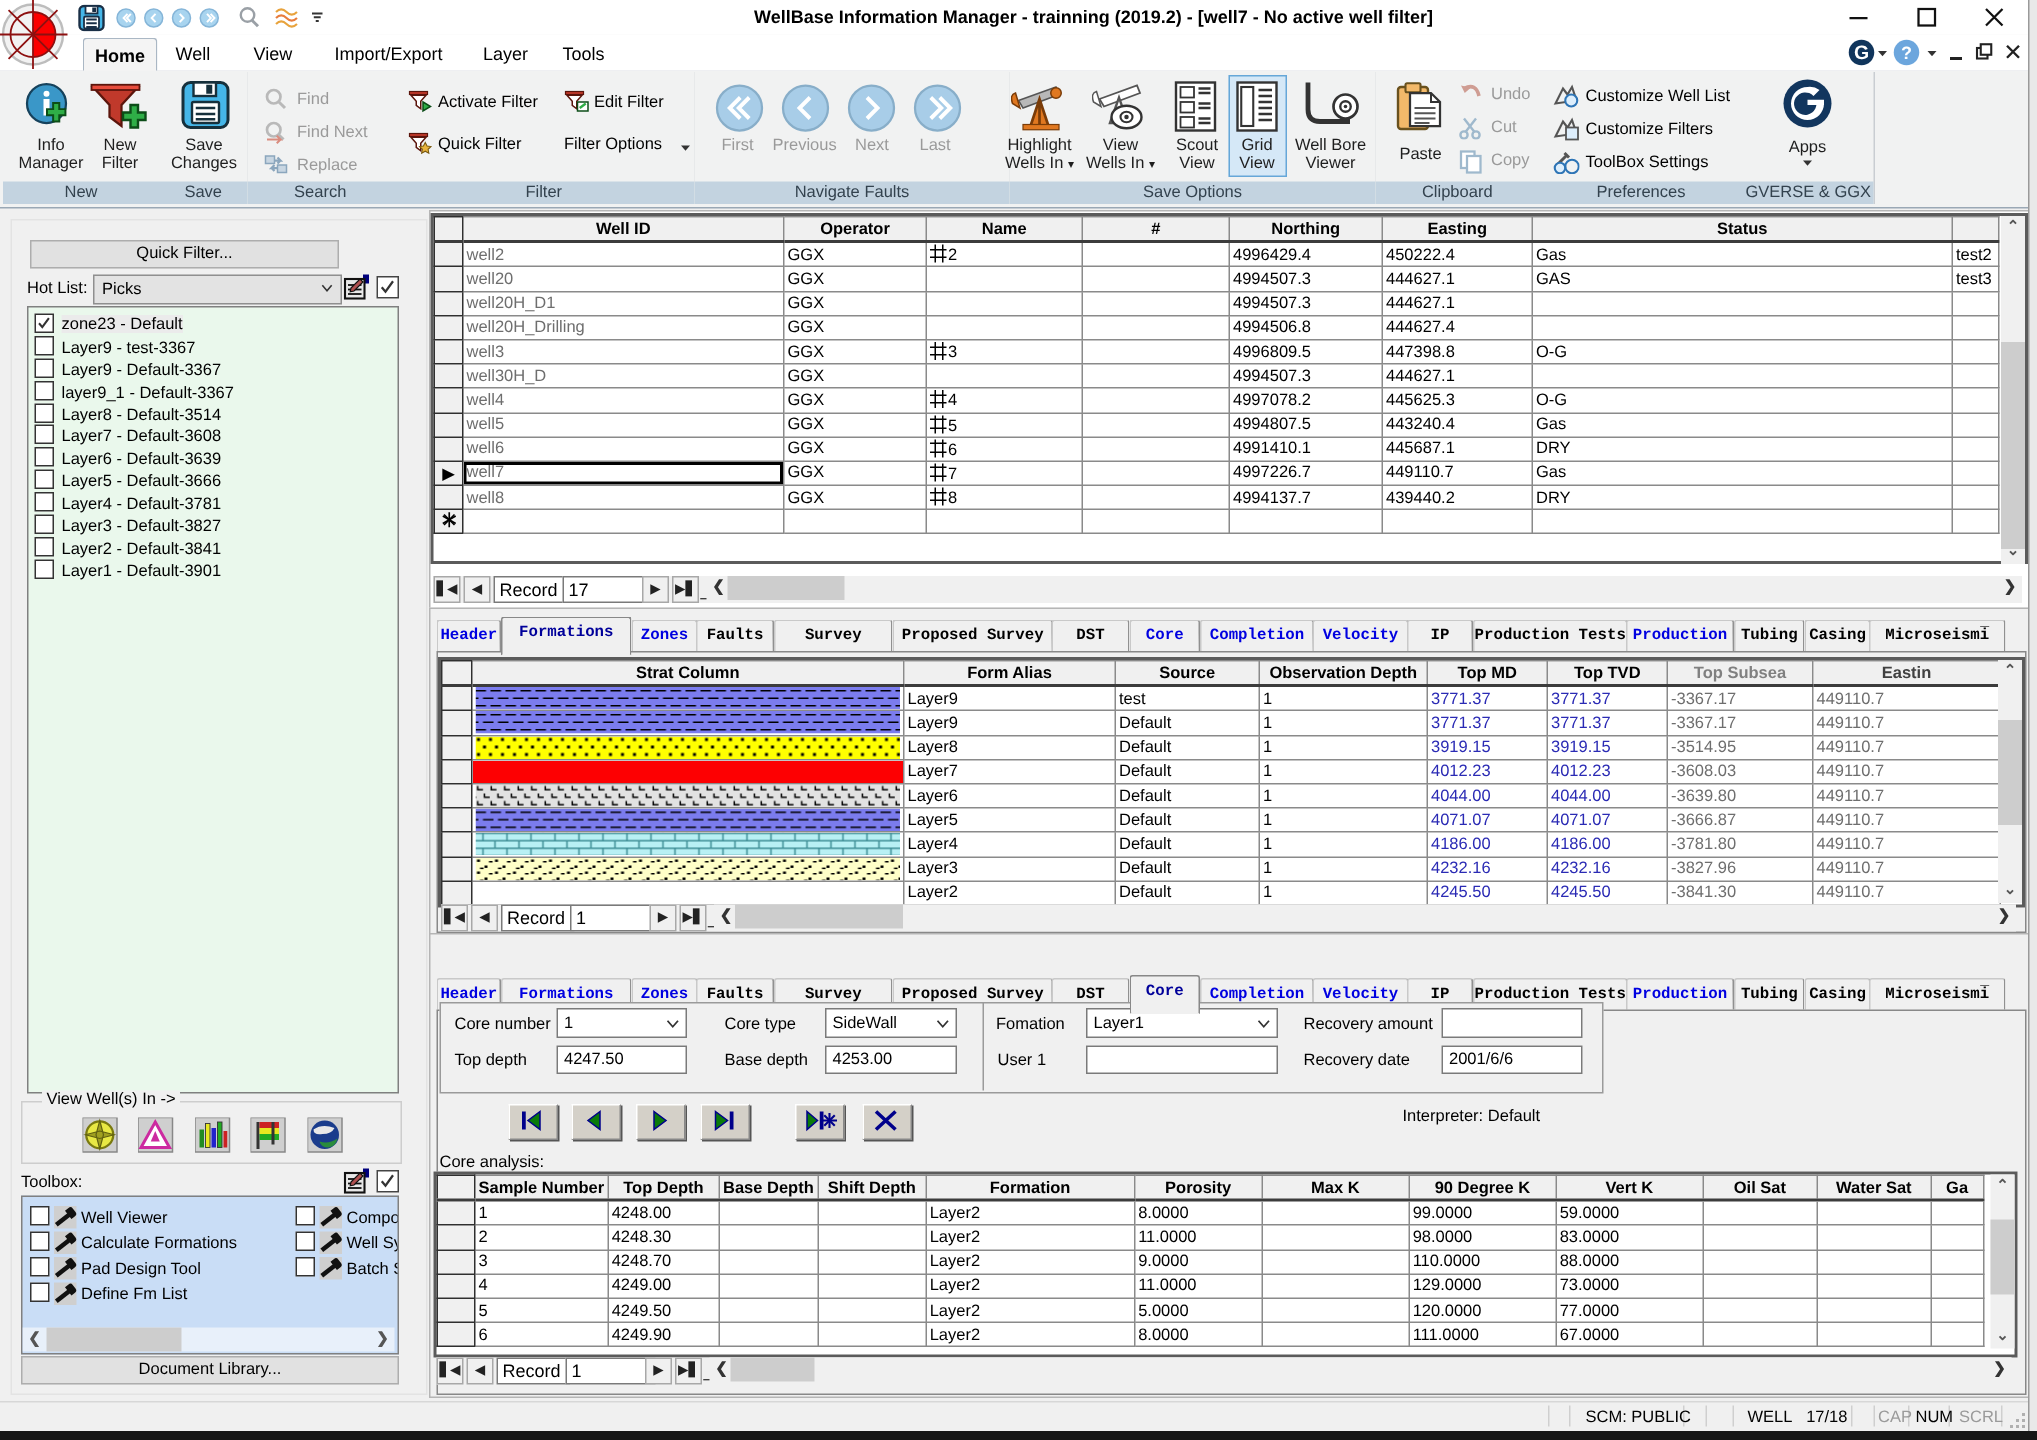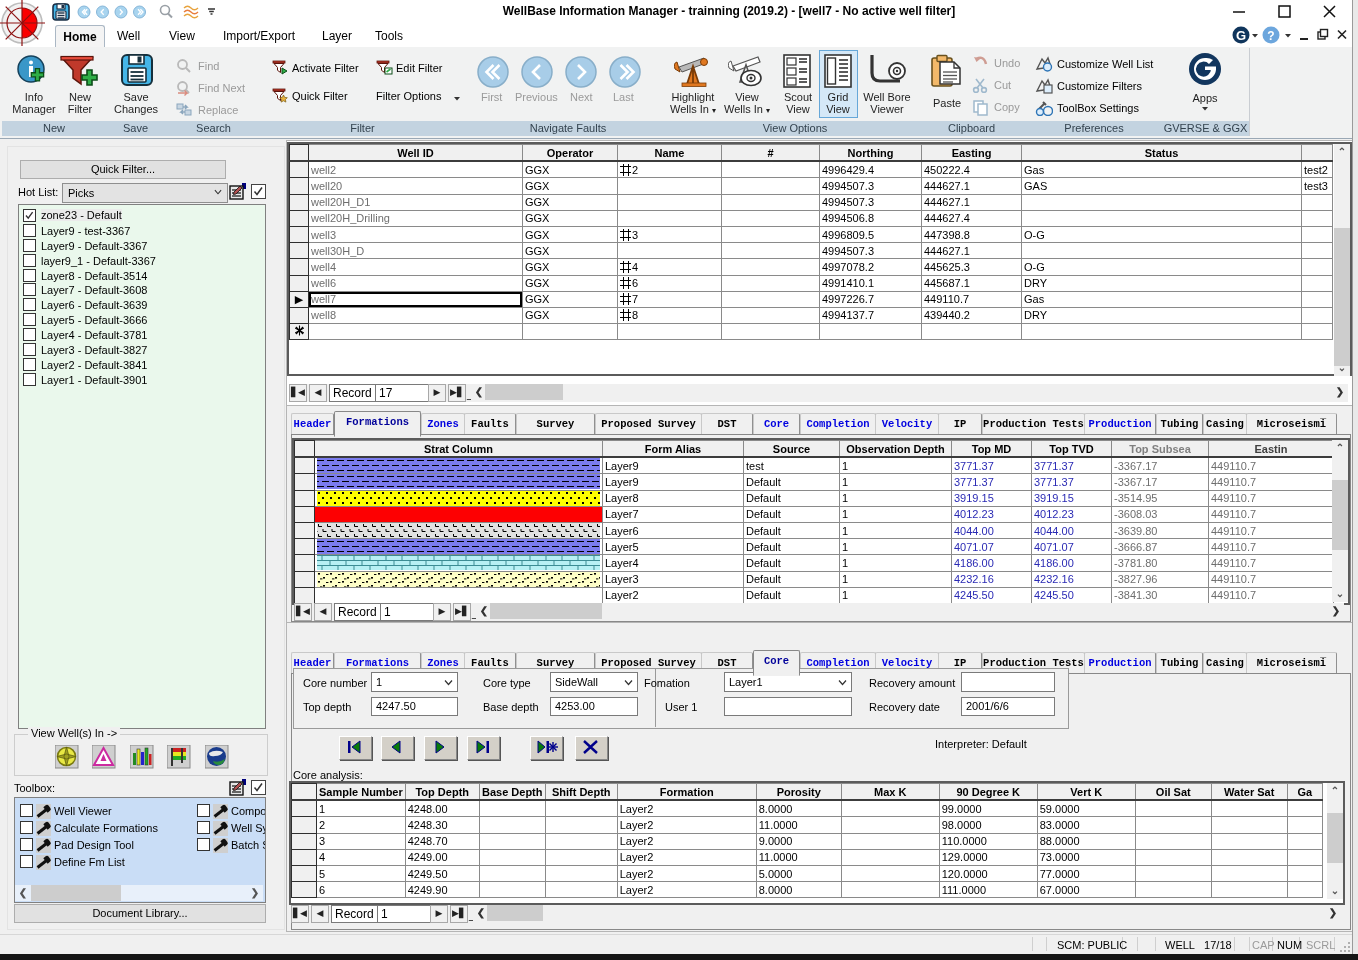--- a/index.html
+++ b/index.html
@@ -154,21 +154,21 @@
 <div class="rgroup" style="left:165px;top:48px;width:97px;">
     <div class="rglabel">Search</div>
   </div>
 <div class="rgroup" style="left:262px;top:48px;width:201px;">
     <div class="rglabel">Filter</div>
   </div>
 <div class="rgroup" style="left:463px;top:48px;width:210px;">
     <div class="rglabel">Navigate Faults</div>
   </div>
 <div class="rgroup" style="left:673px;top:48px;width:244px;">
-    <div class="rglabel">View Options</div>
+    <div class="rglabel">Save Options</div>
   </div>
 <div class="rgroup" style="left:917px;top:48px;width:109px;">
     <div class="rglabel">Clipboard</div>
   </div>
 <div class="rgroup" style="left:1026px;top:48px;width:136px;">
     <div class="rglabel">Preferences</div>
   </div>
 <div class="rgroup" style="left:1162px;top:48px;width:87px;">
     <div class="rglabel">GVERSE &amp; GGX</div>
   </div>
@@ -566,20 +566,31 @@
         </tr>
 <tr>
           <td class="sel"></td>
           <td class="wid">well4</td>
           <td>GGX</td>
           <td><span class="jing"></span>4</td>
           <td></td>
           <td>4997078.2</td>
           <td>445625.3</td>
           <td>O-G</td>
+          <td></td>
+        </tr>
+<tr>
+          <td class="sel"></td>
+          <td class="wid">well5</td>
+          <td>GGX</td>
+          <td><span class="jing"></span>5</td>
+          <td></td>
+          <td>4994807.5</td>
+          <td>443240.4</td>
+          <td>Gas</td>
           <td></td>
         </tr>
 <tr>
           <td class="sel"></td>
           <td class="wid">well6</td>
           <td>GGX</td>
           <td><span class="jing"></span>6</td>
           <td></td>
           <td>4991410.1</td>
           <td>445687.1</td>
@@ -869,21 +880,21 @@
 <div class="abs" style="left:293px;top:668px;width:774px;height:59px;border:1px solid #9a9a9a;background:#f0f0f0;"></div>
 <div class="abs" style="left:655px;top:668px;width:1px;height:59px;background:#9a9a9a;"></div>
 <div class="flabel" style="left:303px;top:677px;">Core number</div>
 <div class="finput" style="left:371px;top:672px;width:77px;height:18px;">1<svg style="position:absolute;right:4px;top:5px;" width="9" height="9" viewBox="0 0 9 9">
       <path d="M1 2.5 l3.5 4 3.5 -4" stroke="#333" fill="none" stroke-width="1.2"></path>
     </svg></div>
 <div class="flabel" style="left:483px;top:677px;">Core type</div>
 <div class="finput" style="left:550px;top:672px;width:78px;height:18px;">SideWall<svg style="position:absolute;right:4px;top:5px;" width="9" height="9" viewBox="0 0 9 9">
       <path d="M1 2.5 l3.5 4 3.5 -4" stroke="#333" fill="none" stroke-width="1.2"></path>
     </svg></div>
-<div class="flabel" style="left:644px;top:677px;">Fomation</div>
+<div class="flabel" style="left:664px;top:677px;">Fomation</div>
 <div class="finput" style="left:724px;top:672px;width:118px;height:18px;">Layer1<svg style="position:absolute;right:4px;top:5px;" width="9" height="9" viewBox="0 0 9 9">
       <path d="M1 2.5 l3.5 4 3.5 -4" stroke="#333" fill="none" stroke-width="1.2"></path>
     </svg></div>
 <div class="flabel" style="left:869px;top:677px;">Recovery amount</div>
 <div class="finput" style="left:961px;top:672px;width:84px;height:18px;"></div>
 <div class="flabel" style="left:303px;top:701px;">Top depth</div>
 <div class="finput" style="left:371px;top:697px;width:77px;height:17px;line-height:17px;">4247.50</div>
 <div class="flabel" style="left:483px;top:701px;">Base depth</div>
 <div class="finput" style="left:550px;top:697px;width:78px;height:17px;line-height:17px;">4253.00</div>
 <div class="flabel" style="left:665px;top:701px;">User 1</div>

